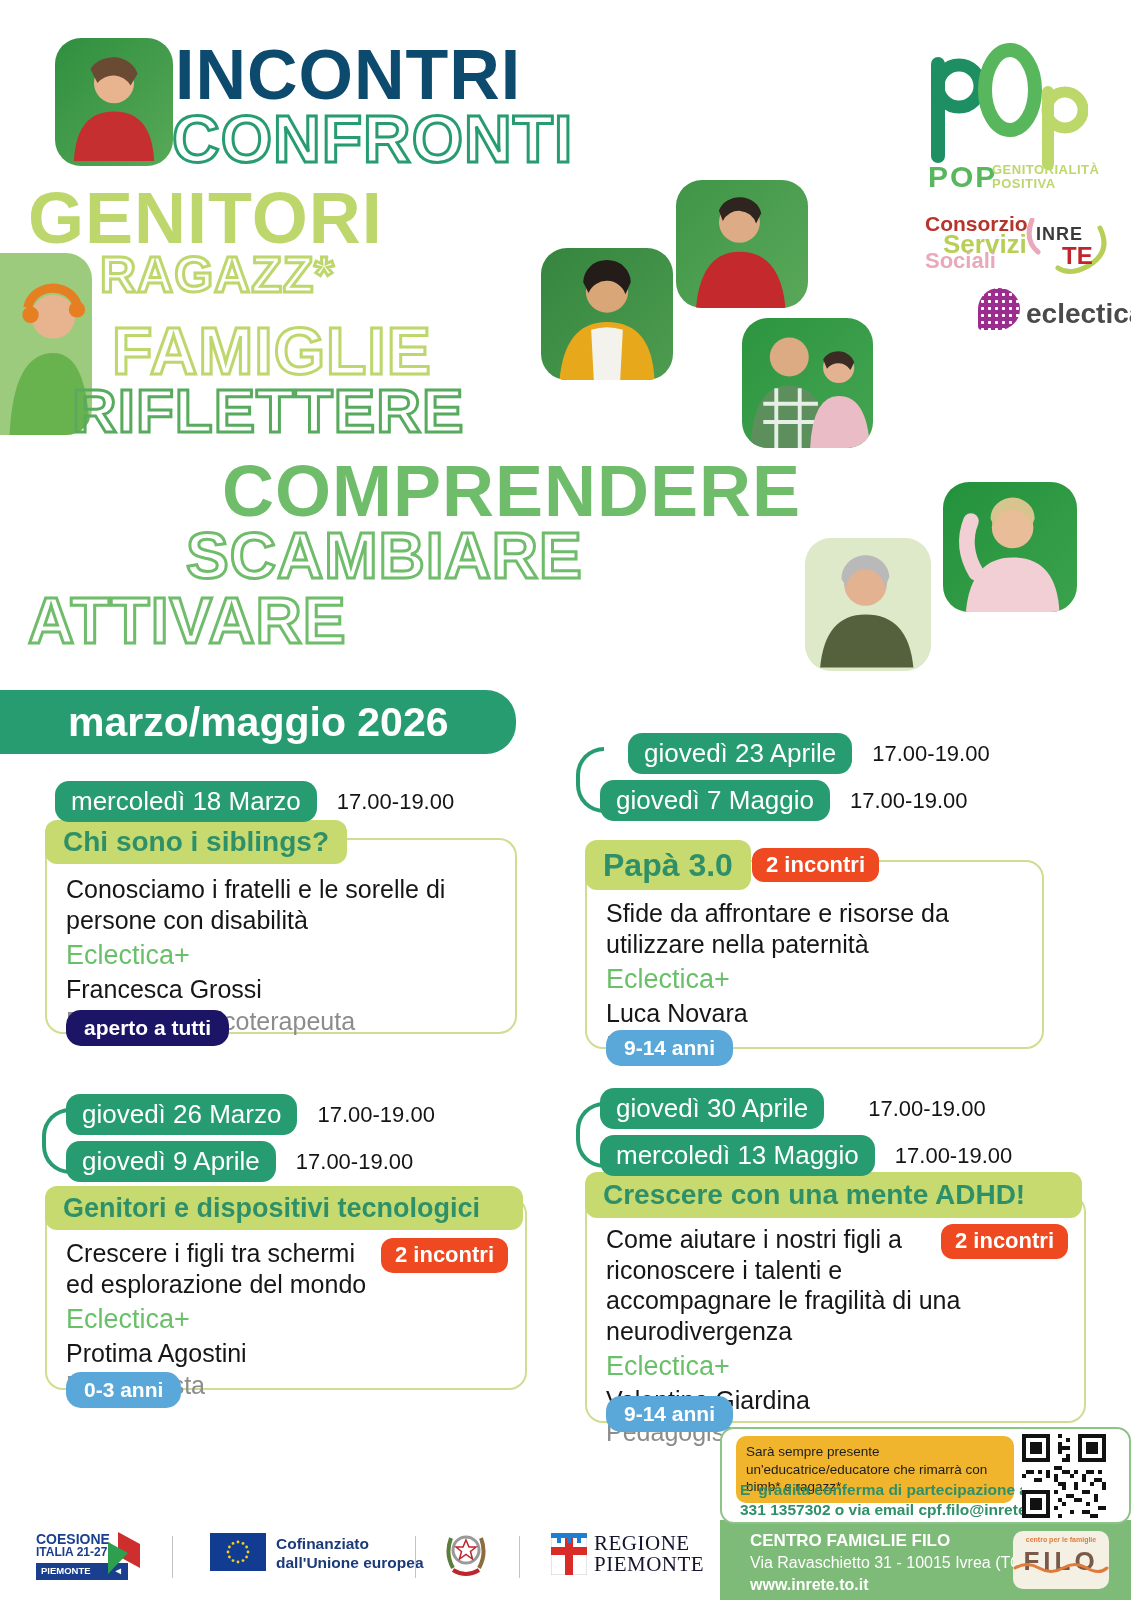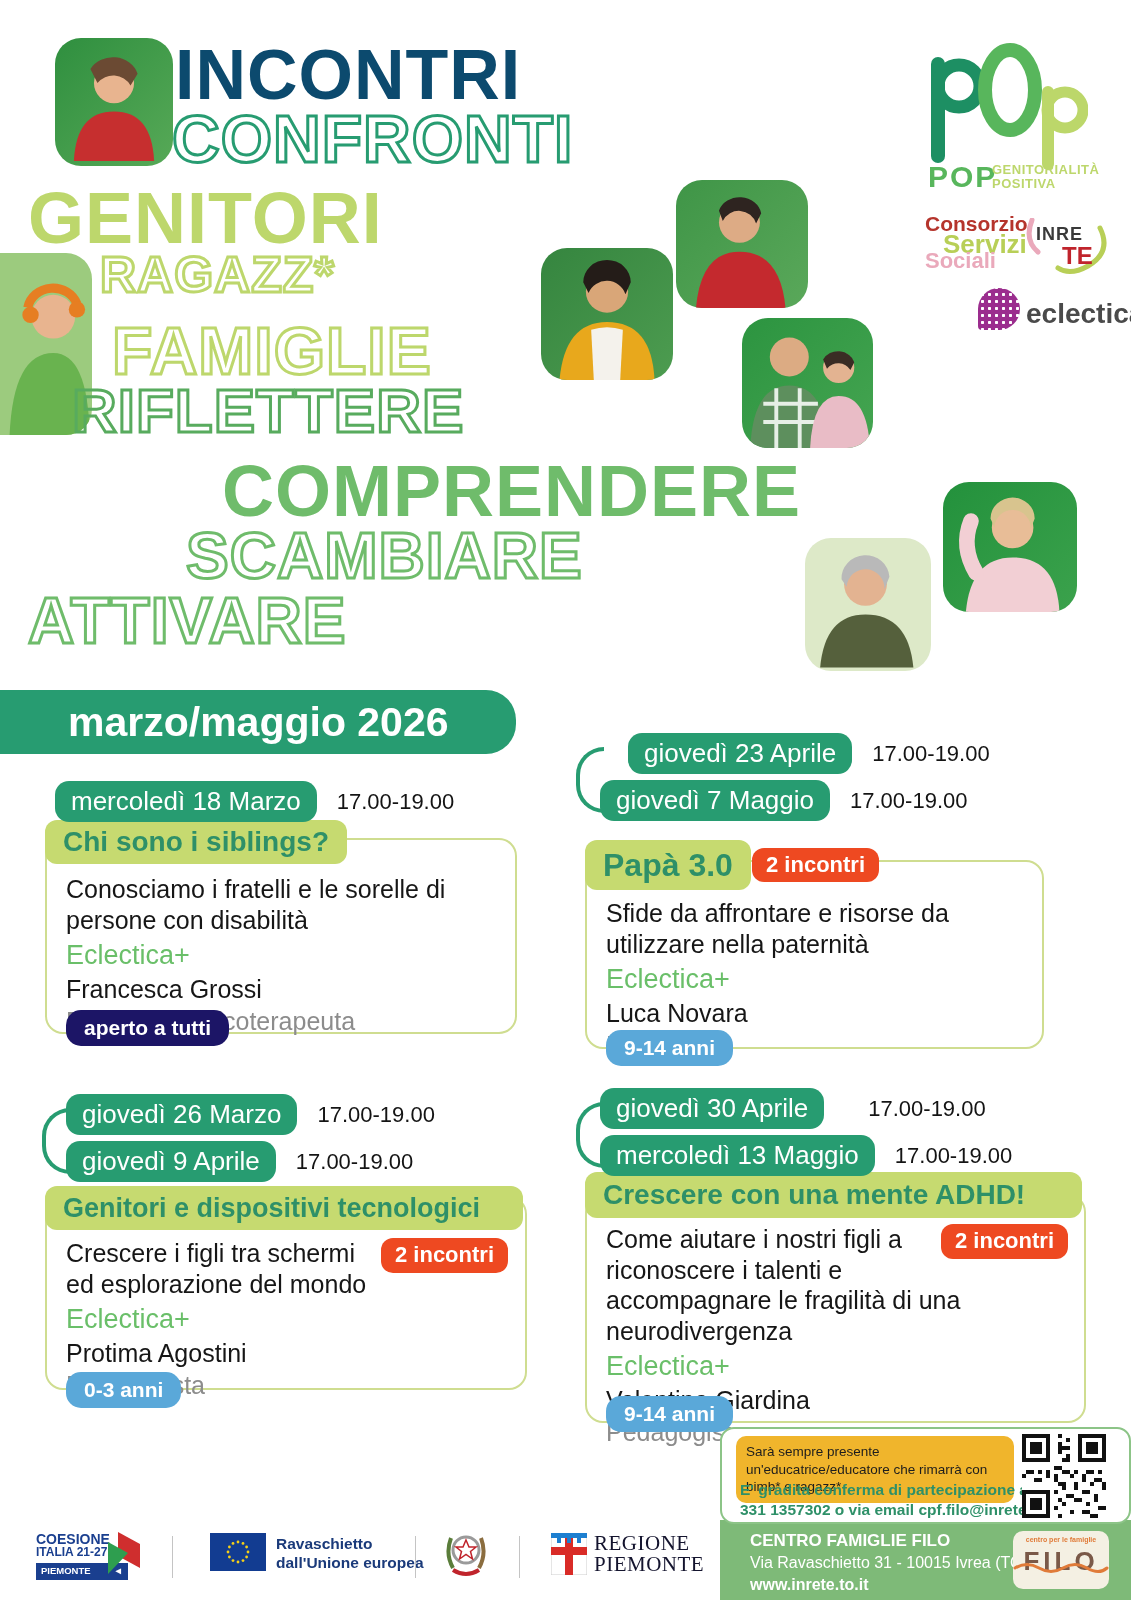--- a/index.html
+++ b/index.html
@@ -365,21 +365,21 @@
         <circle cx="33" cy="27.6" r="1.4"></circle>
       <circle cx="28" cy="29" r="1.4"></circle>
         <circle cx="23" cy="27.6" r="1.4"></circle>
         <circle cx="19.4" cy="24" r="1.4"></circle>
       <circle cx="18" cy="19" r="1.4"></circle>
         <circle cx="19.4" cy="14" r="1.4"></circle>
         <circle cx="23" cy="10.4" r="1.4"></circle>
     </g>
   </svg>
   <div class="eutext">
-    <div>Ravaschietto</div>
+    <div>Cofinanziato</div>
     <div>dall'Unione europea</div>
   </div>
   <div class="f-div" style="left:415px;"></div>
 
   <svg class="emblem" viewBox="0 0 46 52">
     <circle cx="23" cy="22" r="13" fill="none" stroke="#9a9a9a" stroke-width="3"></circle>
     <path d="M23,12 L26,19 L33,19 L27.5,23.5 L29.5,31 L23,26.5 L16.5,31 L18.5,23.5 L13,19 L20,19 Z" fill="#fff" stroke="#c0242c" stroke-width="1.5"></path>
     <path d="M8,10 Q2,26 10,40" stroke="#5a7d3a" stroke-width="4" fill="none"></path>
     <path d="M38,10 Q44,26 36,40" stroke="#8b6d3f" stroke-width="4" fill="none"></path>
     <path d="M10,42 Q23,50 36,42" stroke="#c0242c" stroke-width="4" fill="none"></path>

